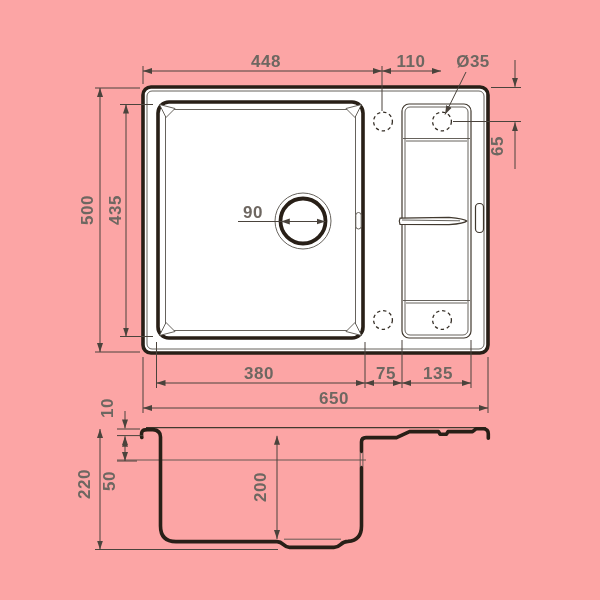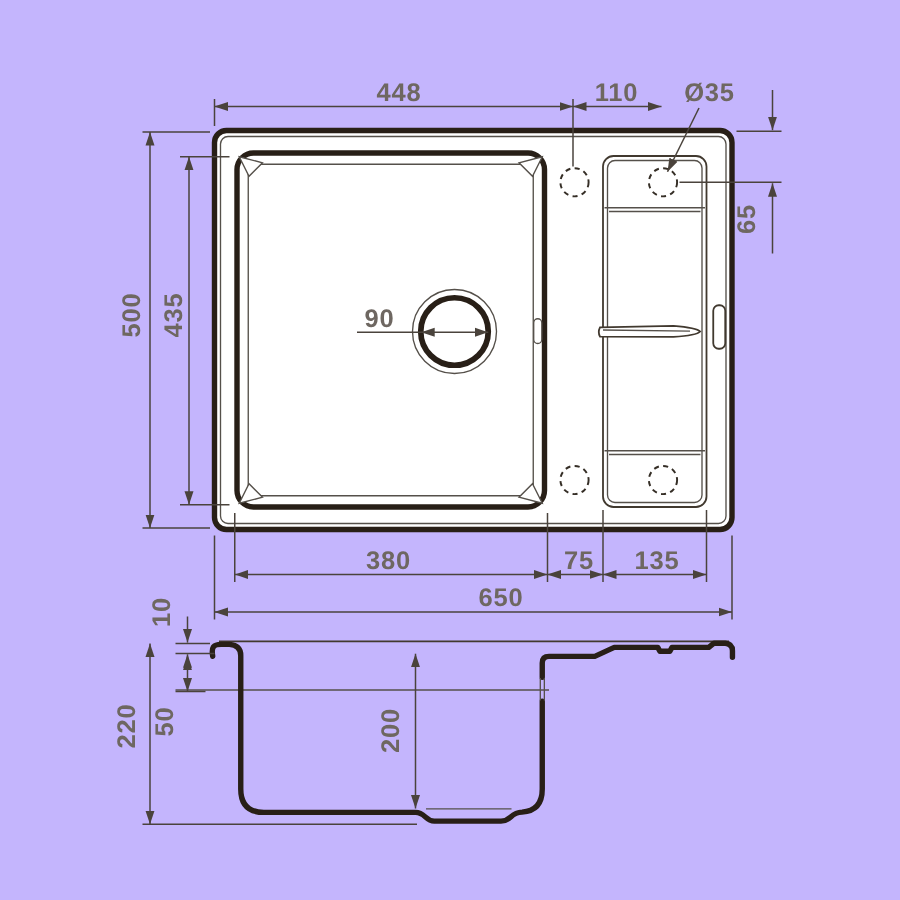--- a/index.html
+++ b/index.html
@@ -1,16 +1,16 @@
 <!DOCTYPE html>
 <html><head>
 <meta charset="utf-8">
 <style>
   html,body{margin:0;padding:0;background:#ffffff;}
-  .stage{position:relative;width:600px;height:600px;background:#c4b5fd;overflow:hidden;}
+  .stage{position:relative;width:600px;height:600px;background:#fca5a5;overflow:hidden;}
   svg{display:block;}
   .dim{font:700 17px "Liberation Sans", sans-serif;fill:#6e6761;letter-spacing:.5px;}
   .dimline{stroke:#4a433c;stroke-width:1;fill:none;}
   .thick{stroke:#281f17;stroke-width:3.6;fill:none;stroke-linejoin:round;stroke-linecap:round;}
   .thin{stroke:#41392f;stroke-width:1.2;fill:none;}
   .hair{stroke:#55504a;stroke-width:.9;fill:none;}
   .dash{stroke:#352e26;stroke-width:1.3;fill:none;stroke-dasharray:3.4 2.9;}
   .whitefill{fill:#ffffff;}
 </style>
 </head>

